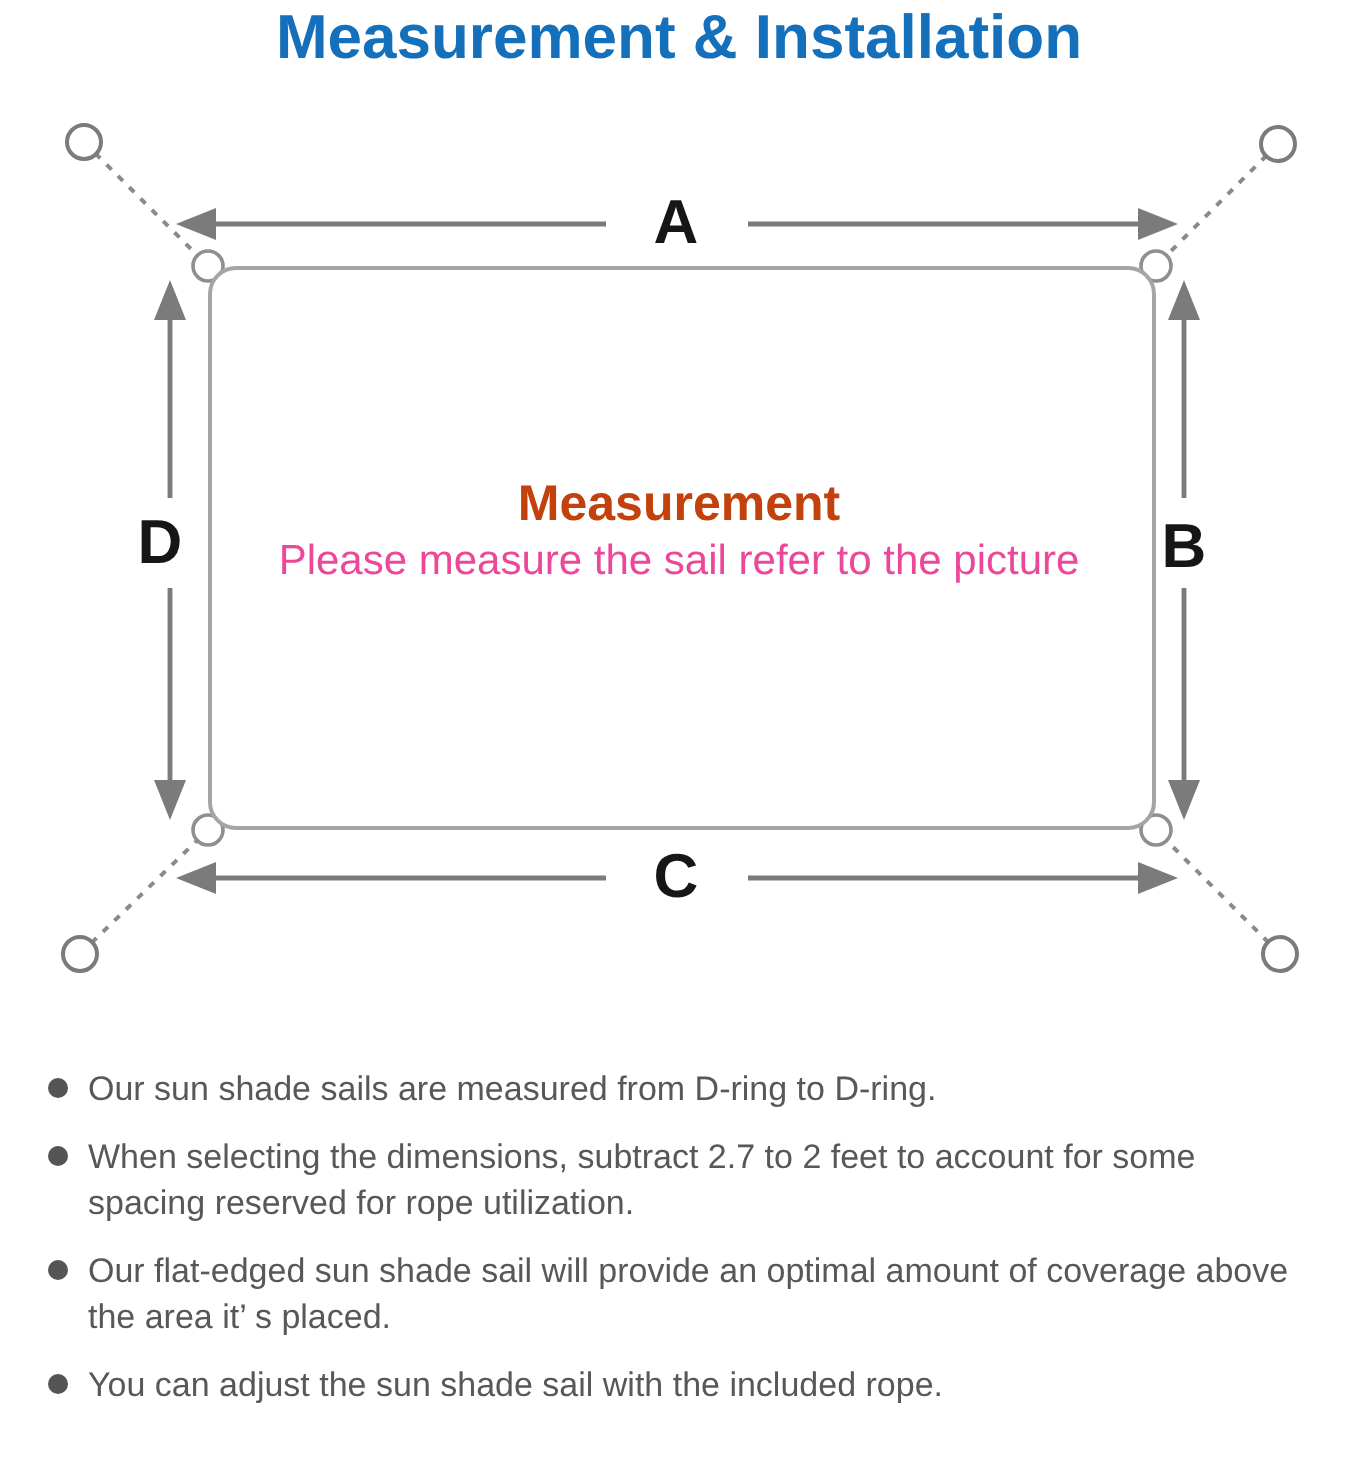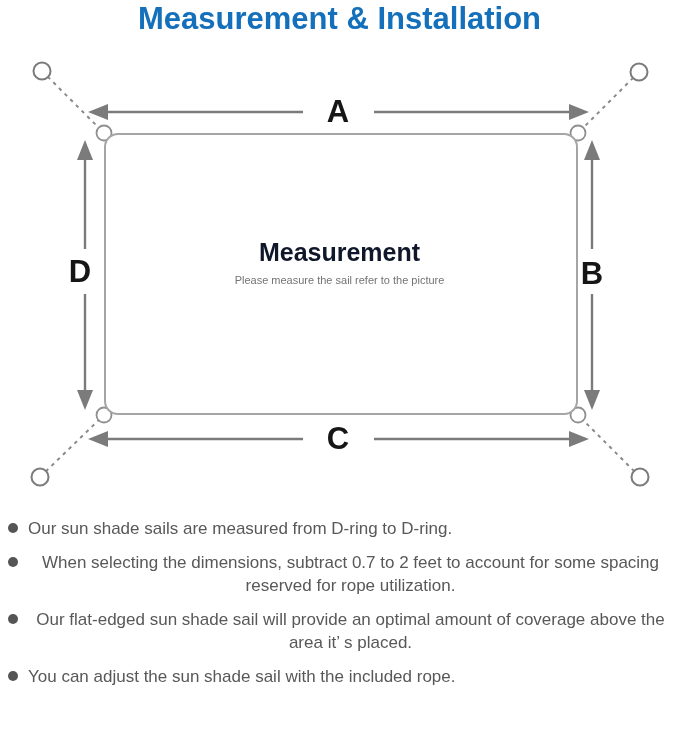--- a/index.html
+++ b/index.html
@@ -24,25 +24,25 @@
   .dim-label {
     position: absolute; transform: translate(-50%, -50%);
     font-size: 31px; font-weight: bold; color: #161616; line-height: 1;
   }
   .label-a { left: 338px; top: 67px; }
   .label-b { left: 592px; top: 229px; }
   .label-c { left: 338px; top: 394px; }
   .label-d { left: 80px;  top: 227px; }
 
   .center-block { position: absolute; left: 0; top: 193px; width: 679px; text-align: center; }
-  .center-title { margin: 0; font-size: 25px; font-weight: bold; color: #0f172a; line-height: 30px; }
-  .center-subtitle { margin: 4px 0 0 0; font-size: 11px; color: #737373; line-height: 19px; }
+  .center-title { margin: 0; font-size: 25px; font-weight: bold; color: #c2410c; line-height: 30px; }
+  .center-subtitle { margin: 4px 0 0 0; font-size: 21px; color: #ec4899; line-height: 19px; }
 
   
-  .notes { list-style: none; margin: 0; padding: 13px 6px 0 8px; text-align: center; }
+  .notes { list-style: none; margin: 16px; padding: 13px 6px 0 8px; }
   .note-item {
     display: flex; align-items: flex-start; gap: 10px;
     margin-bottom: 11px;
     font-size: 17px; line-height: 23px; color: #585858;
   }
   .bullet-dot {
     flex: none; width: 10px; height: 10px; border-radius: 50%;
     background: #555555; margin-top: 6px;
   }
 </style>
@@ -119,21 +119,21 @@
     </div>
   </div>
 
   <ul class="notes">
     <li class="note-item">
       <span class="bullet-dot"></span>
       <span>Our sun shade sails are measured from D-ring to D-ring.</span>
     </li>
     <li class="note-item">
       <span class="bullet-dot"></span>
-      <span>When selecting the dimensions, subtract 0.7 to 2 feet to account for some spacing reserved for rope utilization.</span>
+      <span>When selecting the dimensions, subtract 2.7 to 2 feet to account for some spacing reserved for rope utilization.</span>
     </li>
     <li class="note-item">
       <span class="bullet-dot"></span>
       <span>Our flat-edged sun shade sail will provide an optimal amount of coverage above the area it’ s placed.</span>
     </li>
     <li class="note-item">
       <span class="bullet-dot"></span>
       <span>You can adjust the sun shade sail with the included rope.</span>
     </li>
   </ul>

